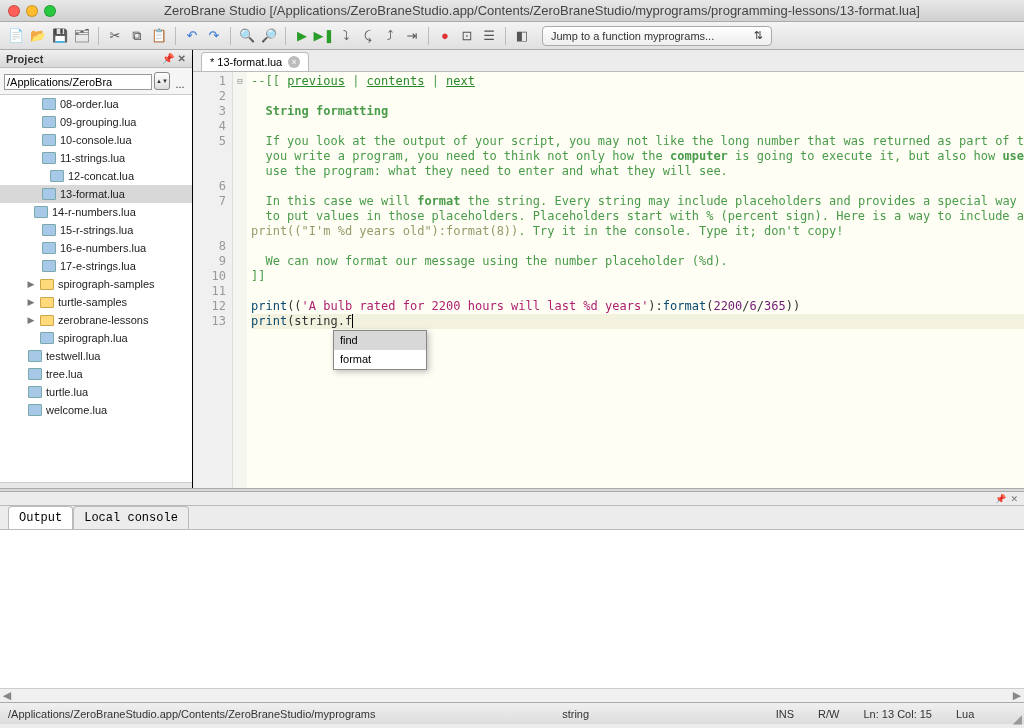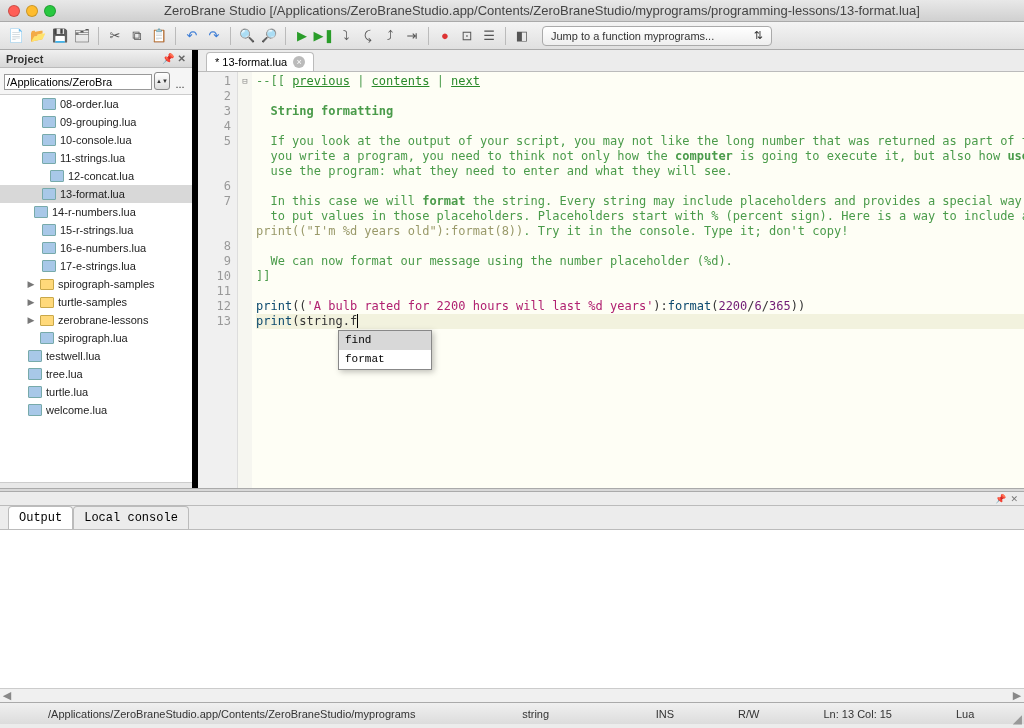--- a/index.html
+++ b/index.html
@@ -10,21 +10,21 @@
 .light { width: 12px; height: 12px; border-radius: 50%; border: 0.5px solid rgba(0,0,0,0.2); }
 .red { background: #ff5f57; } .yellow { background: #febc2e; } .green { background: #28c840; }
 .titlebar-title { flex: 1; text-align: center; color: #444; font-size: 13px; white-space: nowrap; overflow: hidden; }
 
 .toolbar { height: 28px; background: linear-gradient(#f4f4f4, #e0e0e0); border-bottom: 1px solid #aaa; display: flex; align-items: center; padding: 0 6px; gap: 2px; }
 .tbtn { width: 20px; height: 20px; display: inline-flex; align-items: center; justify-content: center; color: #555; font-size: 13px; }
 .tsep { width: 1px; height: 18px; background: #bbb; margin: 0 4px; }
 .funcjump { margin-left: 8px; background: linear-gradient(#fff,#eee); border: 1px solid #aaa; border-radius: 4px; height: 20px; display: flex; align-items: center; padding: 0 8px; min-width: 230px; justify-content: space-between; color: #333; font-size: 11px; }
 
 .mainrow { display: flex; height: 438px; }
-.sidebar { width: 210px; background: #f5f5f5; border-right: 6px solid #000000; display: flex; flex-direction: column; }
+.sidebar { width: 210px; background: #f5f5f5; border-right: 1px solid #000000; display: flex; flex-direction: column; }
 .sidebar-hdr { height: 18px; background: linear-gradient(#f0f0f0,#d8d8d8); border-bottom: 1px solid #bbb; padding: 2px 6px; font-weight: bold; color: #333; display:flex; justify-content:space-between; align-items:center;}
 .pin { font-size: 10px; color:#666; }
 .projpath { display: flex; padding: 4px 4px; gap: 2px; border-bottom: 1px solid #ccc; align-items:flex-end;}
 .projpath input { flex: 1; border: 1px solid #999; font-size: 11px; padding: 1px 2px; background:#fff; }
 .stepctl { width:16px; height:18px; border:1px solid #888; border-radius:3px; background:linear-gradient(#fff,#ddd); display:flex; flex-direction:column; font-size:6px; align-items:center; justify-content:center; color:#333;}
 .dots { width:16px; text-align:center; color:#333; }
 .tree { flex:1; overflow:auto; background:#fff; }
 .tree-item { display:flex; align-items:center; height:18px; padding-left: 42px; gap:4px; color:#222; white-space:nowrap; }
 .tree-item.selected { background:#d8d8d8; }
 .disclosure { width:10px; color:#777; font-size:9px; display:inline-block; text-align:center;}
@@ -42,35 +42,35 @@
 .src { flex:1; padding:2px 4px 0 4px; white-space:pre; color:#333; overflow:hidden;}
 .cm { color:#4a9b4a; }
 .kw { color:#0c4a6e; }
 .str { color:#b02070; }
 .num { color:#701a75; }
 .lnk { color:#2a8a2a; text-decoration:underline; }
 .dim { color:#9a9a6a; }
 .curline { background:#f2f2de; display:block; }
 
 .autocomplete { position:absolute; left:140px; top:258px; width:94px; background:#fff; border:1px solid #888; box-shadow:2px 2px 6px rgba(0,0,0,0.25); }
-.ac-item { padding:2px 6px; font-family: Liberation Mono, monospace; font-size:11px;}
+.ac-item { padding:2px 6px; font-family: Liberation Sans, sans-serif; font-size:11px;}
 .ac-item.sel { background:#d8d8d8; }
 
 .splitter { height:4px; background:#d8d8d8; border-top:1px solid #aaa; border-bottom:1px solid #aaa; cursor:row-resize;}
 .bottom { height:210px; background:#fff; display:flex; flex-direction:column;}
 .bottom-hdr { height:14px; background:#ececec; border-bottom:1px solid #bbb; display:flex; justify-content:flex-end; padding-right:6px; align-items:center; gap:4px; color:#777; font-size:9px;}
 .bottabs { height:24px; background:#ececec; border-bottom:1px solid #bbb; display:flex; align-items:flex-end; padding-left:8px; gap:0;}
 .btab { background:#fff; border:1px solid #bbb; border-bottom:none; border-radius:4px 4px 0 0; padding:4px 10px; font-size:12px;font-family:Liberation Mono, monospace;}
 .btab.inactive { background:#ececec; }
 .outbody { flex:1; background:#fff; }
 .bscroll { height:14px; background:#f0f0f0; border-top:1px solid #ccc; display:flex; align-items:center;}
 .bscroll .arrow{ width:14px; text-align:center; color:#888;}
 
 .status { height:22px; background:linear-gradient(#f0f0f0,#dcdcdc); border-top:1px solid #aaa; display:flex; align-items:center; padding:0 8px; font-size:11px; color:#333; gap:24px;}
-.status .seg { white-space:nowrap;margin-left:40px; }
+.status .seg { white-space:nowrap; }
 .status .grow { flex:1; }
 .resize { position:absolute; right:2px; bottom:2px; color:#999; font-size:12px;}
 </style>
 </head>
 <body>
 
 <div class="titlebar">
   <div class="traffic">
     <div class="light red"></div>
     <div class="light yellow"></div>

